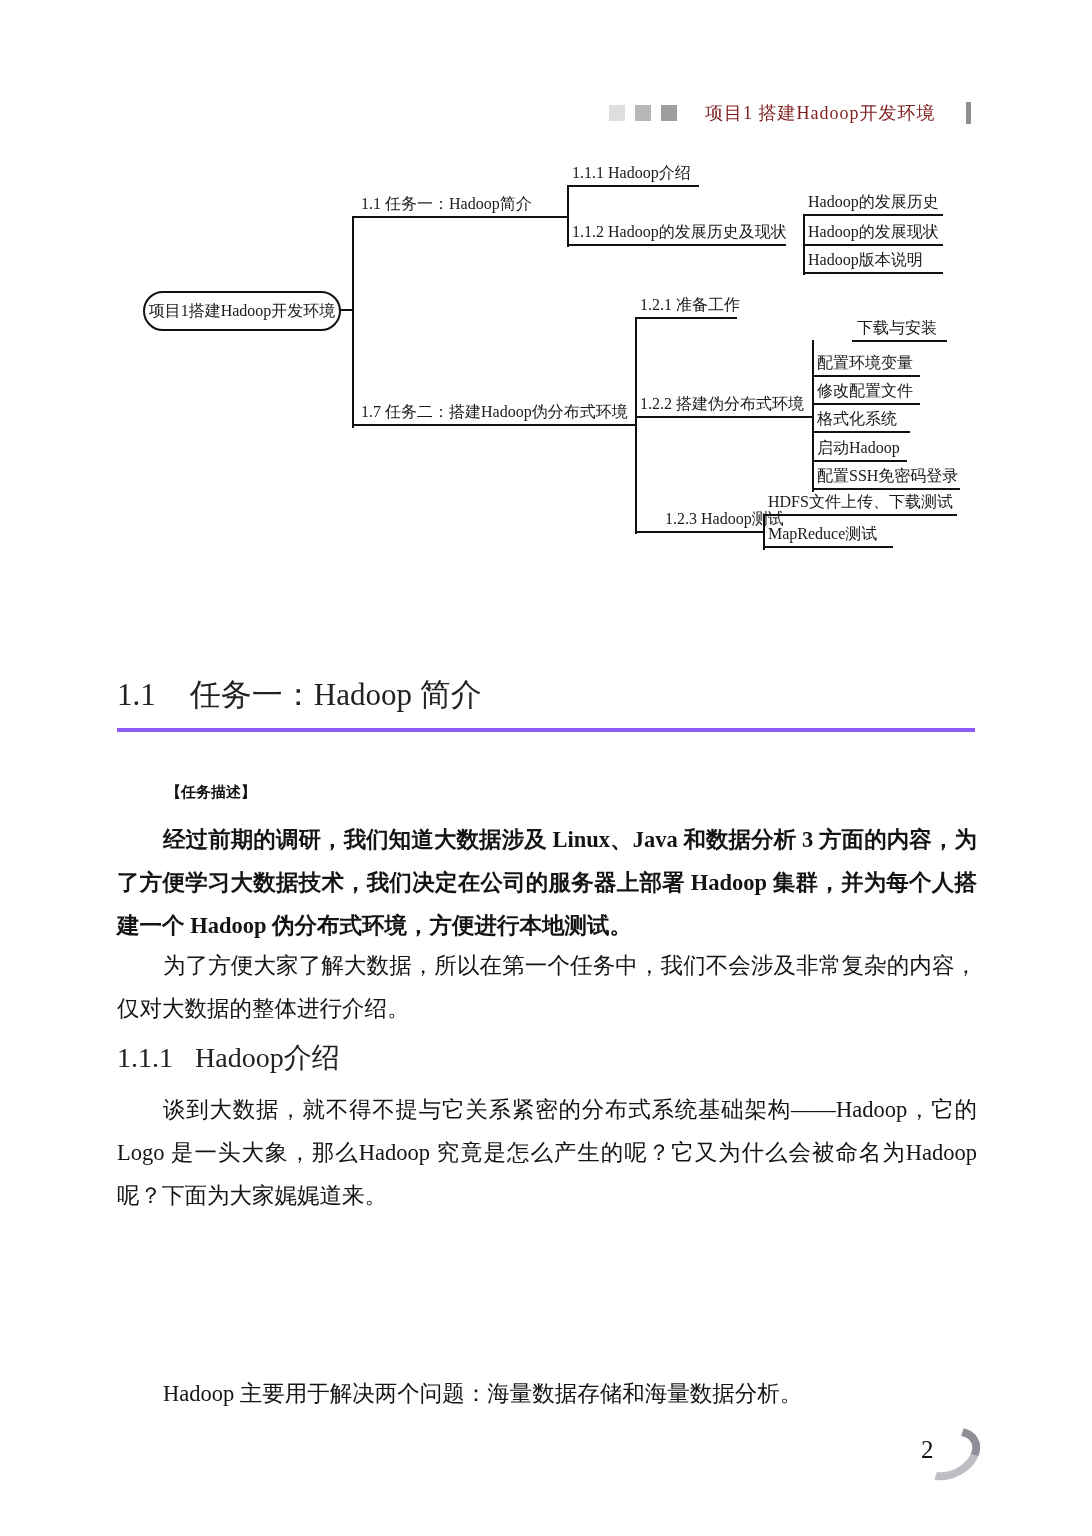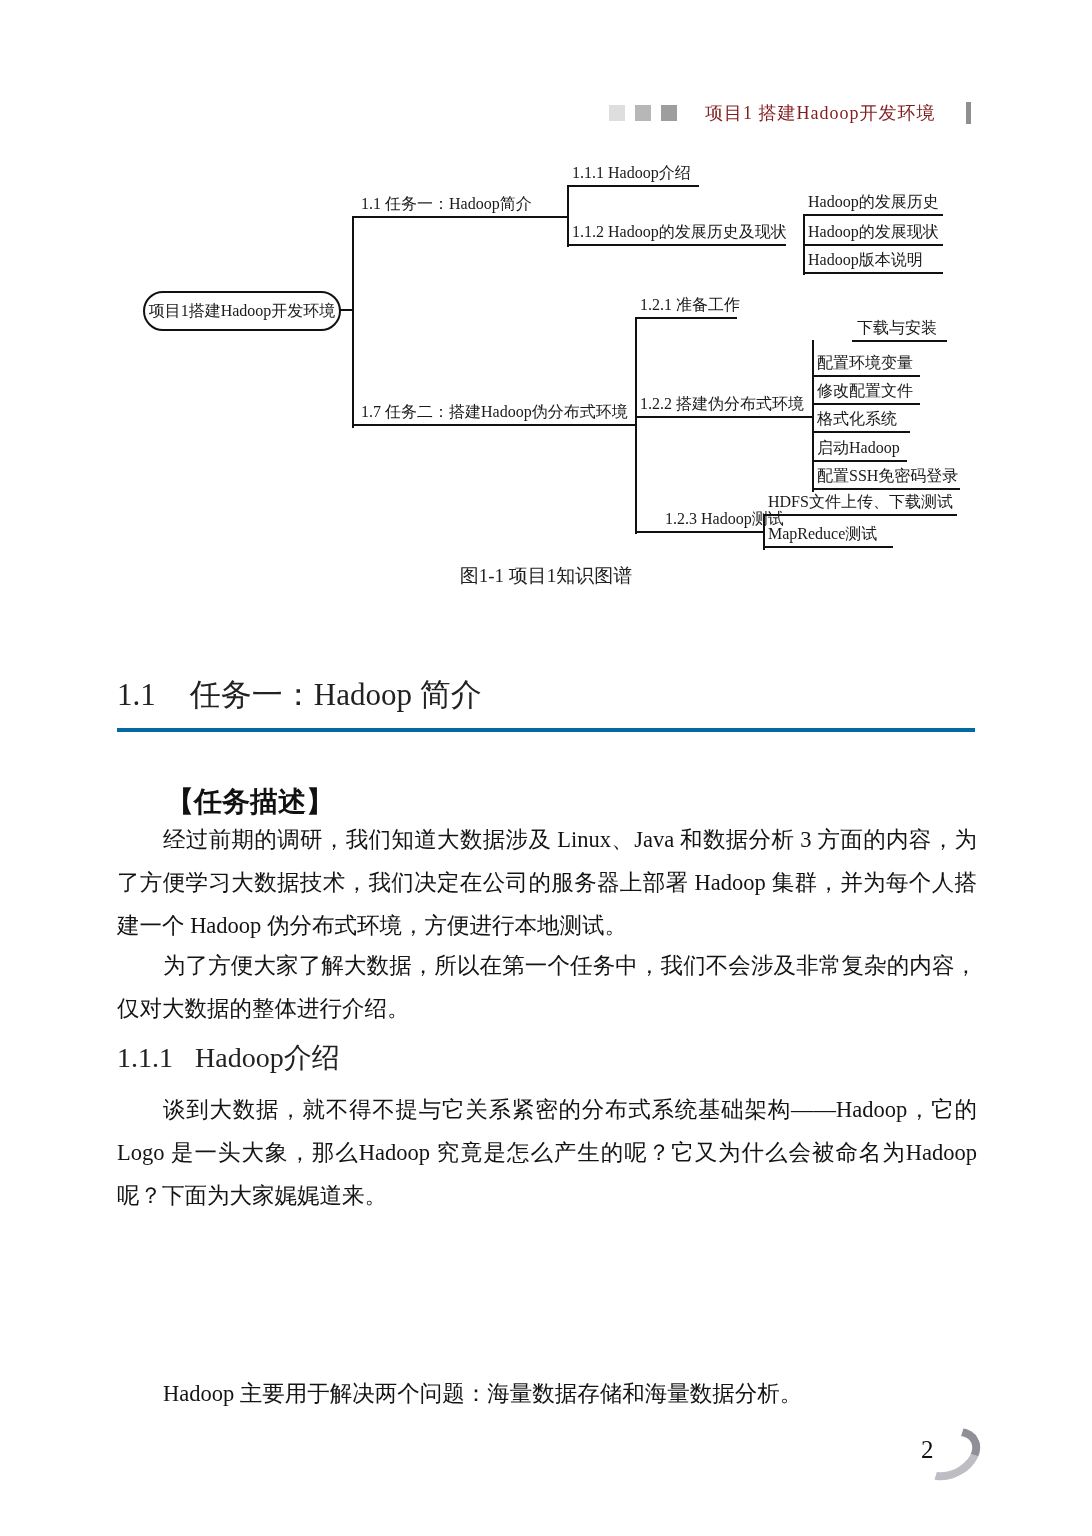--- a/index.html
+++ b/index.html
@@ -33,41 +33,41 @@
     font-size:16px; line-height:22px; white-space:nowrap; padding:0 2px 1px 5px;
   }
   .vl { position:absolute; width:2px; background:#111; }
   .hl { position:absolute; height:2px; background:#111; }
   .caption { position:absolute; left:0; top:563px; width:1092px; text-align:center; font-size:19px; color:#222; }
 
   
   .sec-heading {
     position:absolute; left:117px; top:674px; width:858px;
     font-size:31px; color:#222; padding-bottom:12px;
-    border-bottom:4px solid #0369a1; white-space:nowrap;
+    border-bottom:4px solid #8b5cf6; white-space:nowrap;
   }
   .sec-heading .num { margin-right:34px; }
   .task-label {
     position:absolute; left:166px; top:783px;
     font-family:Liberation Mono, monospace;
-    font-weight:bold; font-size:28px; color:#111; white-space:nowrap;
+    font-weight:bold; font-size:15px; color:#111; white-space:nowrap;
   }
   .subsec-heading {
     position:absolute; left:117px; top:1039px;
     font-size:28px; color:#222; white-space:nowrap;
   }
   .subsec-heading .num { margin-right:22px; }
 
   
   .para {
     position:absolute; left:117px; width:860px; margin:0;
     font-size:22.5px; line-height:43px; text-align:justify;
     text-indent:46px; color:#141414;
   }
-  .p1 { top:818px; }
+  .p1 { top:818px;font-weight:bold; }
   .p2 { top:944px; }
   .p3 { top:1088px; }
   .p4 { top:1218px; }
   .p5 { top:1372px; text-align:left; }
 
   
   .swoosh {
     position:absolute; left:916px; top:1430px; width:66px; height:48px;
     box-sizing:border-box; border-radius:50%;
     border:8px solid transparent;
@@ -113,21 +113,20 @@
     <div class="dn" style="left:812px; top:351px; width:108px;">配置环境变量</div>
     <div class="dn" style="left:812px; top:379px; width:108px;">修改配置文件</div>
     <div class="dn" style="left:812px; top:407px; width:98px;">格式化系统</div>
     <div class="dn" style="left:812px; top:436px; width:95px;">启动Hadoop</div>
     <div class="dn" style="left:812px; top:464px; width:148px;">配置SSH免密码登录</div>
     <div class="dn" style="left:635px; top:507px; width:130px;padding-left:30px;">1.2.3 Hadoop测试</div>
     <i class="vl" style="left:763px; top:515px; height:35px;"></i>
     <div class="dn" style="left:763px; top:490px; width:194px;">HDFS文件上传、下载测试</div>
     <div class="dn" style="left:763px; top:522px; width:130px;">MapReduce测试</div>
 
-    <div class="caption">图1-1 项目1知识图谱</div>
   </div>
 
   <div class="sec-heading">
     <span class="num">1.1</span><span>任务一：Hadoop 简介</span>
   </div>
 
   <div class="task-label">【任务描述】</div>
 
   <p class="para p1">经过前期的调研，我们知道大数据涉及 Linux、Java 和数据分析 3 方面的内容，为了方便学习大数据技术，我们决定在公司的服务器上部署 Hadoop 集群，并为每个人搭建一个 Hadoop 伪分布式环境，方便进行本地测试。</p>
   <p class="para p2">为了方便大家了解大数据，所以在第一个任务中，我们不会涉及非常复杂的内容， 仅对大数据的整体进行介绍。</p>

